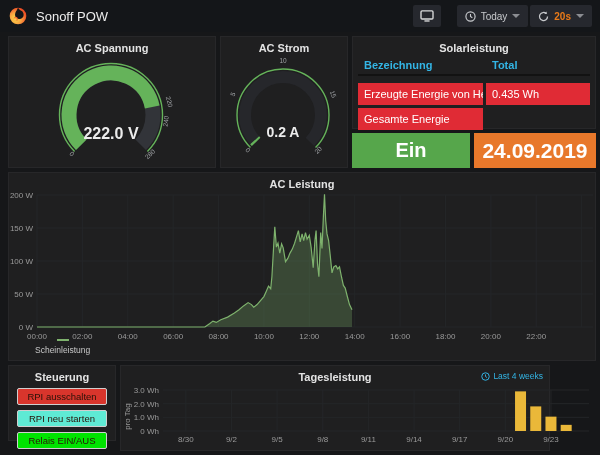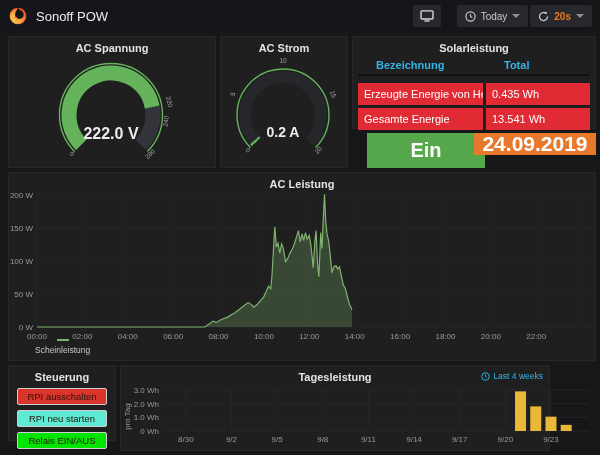--- a/index.html
+++ b/index.html
@@ -16,21 +16,21 @@
            border-top:4px solid #8b8d92; }
   .refresh-val { color:#eb7b18; font-weight:700; }
   .grp { display:flex; gap:2px; }
   .panel { position:absolute; background:#1f1f20; border:1px solid #272729; }
   .ptitle { position:absolute; top:0; left:0; right:0; text-align:center; font-size:11px;
             font-weight:700; color:#e3e3e3; padding-top:5px; cursor:pointer; }
   
   .solar-head { position:absolute; top:22px; left:5px; right:5px; display:grid;
                 grid-template-columns:1fr 104px; gap:3px; border-bottom:2px solid #121212;
                 padding-bottom:3px; }
-  .solar-head div { color:#33b5e5; font-size:11px; font-weight:700; padding-left:6px;margin-left:12px; }
+  .solar-head div { color:#33b5e5; font-size:11px; font-weight:700; padding-left:6px; }
   .solar-body { position:absolute; top:46px; left:5px; right:5px; display:grid;
                 grid-template-columns:1fr 104px; gap:3px; }
   .cellred { background:#e02b35; color:#fff; font-size:11px; height:22px; line-height:22px;
              padding-left:6px; white-space:nowrap; overflow:hidden; }
   .stat-panel { display:flex; align-items:center; justify-content:center; font-weight:700;
                 color:#fff; border:none; }
   
   .legend { position:absolute; left:26px; bottom:5px; display:flex; align-items:center; gap:4px;
             font-size:8.5px; color:#c7c7c7; cursor:pointer;flex-direction:column; }
   .legend .sw { width:12px; height:2px; background:#7eb26d; }
@@ -125,29 +125,28 @@
 <div class="panel" style="left:352px;top:36px;width:244px;height:93px;">
   <div class="ptitle">Solarleistung</div>
   <div class="solar-head">
     <div>Bezeichnung</div>
     <div>Total</div>
   </div>
   <div class="solar-body" id="solar-rows">
       <div class="cellred">Erzeugte Energie von Heute</div>
       <div class="cellred">0.435 Wh</div>
       <div class="cellred">Gesamte Energie</div>
-      <div class="cellred">13.541 Wh</div>
-    </div>
-</div>
-
-<div class="panel stat-panel" style="left:352px;top:133px;width:118px;height:35px;background:#56a64b;font-size:20px;margin-left:15px;">
+    </div>
+</div>
+
+<div class="panel stat-panel" style="left:352px;top:133px;width:118px;height:35px;background:#56a64b;font-size:20px;">
   <span>Ein</span>
 </div>
 
-<div class="panel stat-panel" style="left:474px;top:133px;width:122px;height:22px;background:#e8782b;font-size:21px;">
+<div class="panel stat-panel" style="left:474px;top:133px;width:122px;height:35px;background:#e8782b;font-size:21px;">
   <span>24.09.2019</span>
 </div>
 
 <div class="panel" style="left:8px;top:172px;width:588px;height:189px;">
   <div class="ptitle">AC Leistung</div>
   <svg id="main-chart" width="586" height="170" style="position:absolute;top:16px;left:0;">
       <line x1="28" y1="138" x2="584" y2="138" stroke="#242628" stroke-width="1"></line>
       <text x="24" y="141" fill="#9a9a9a" font-size="8" text-anchor="end">0 W</text>
       <line x1="28" y1="105" x2="584" y2="105" stroke="#242628" stroke-width="1"></line>
       <text x="24" y="108" fill="#9a9a9a" font-size="8" text-anchor="end">50 W</text>

